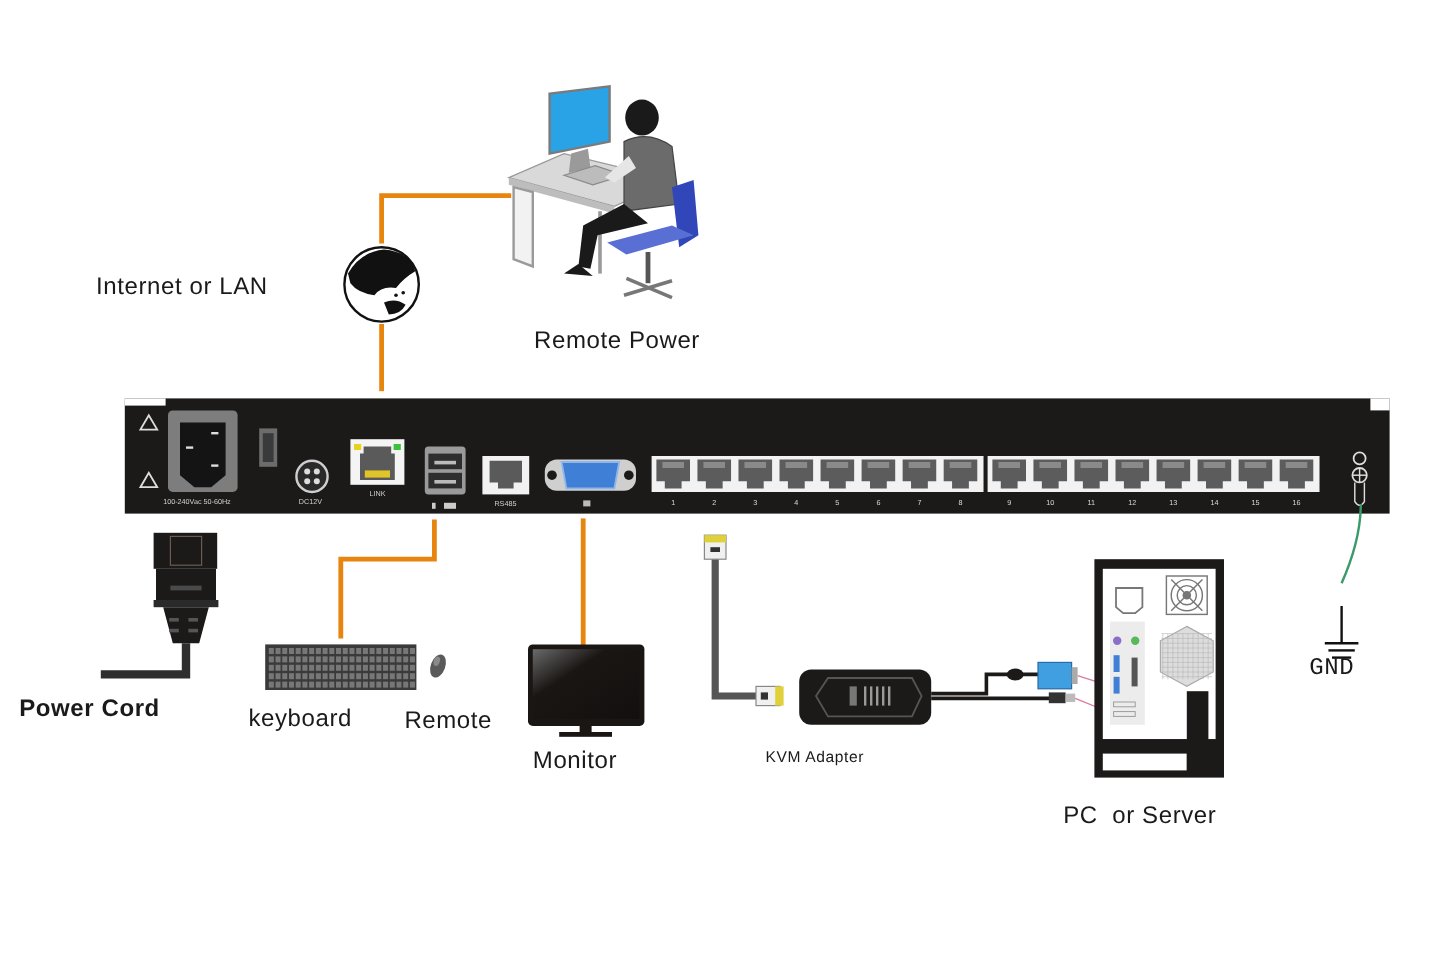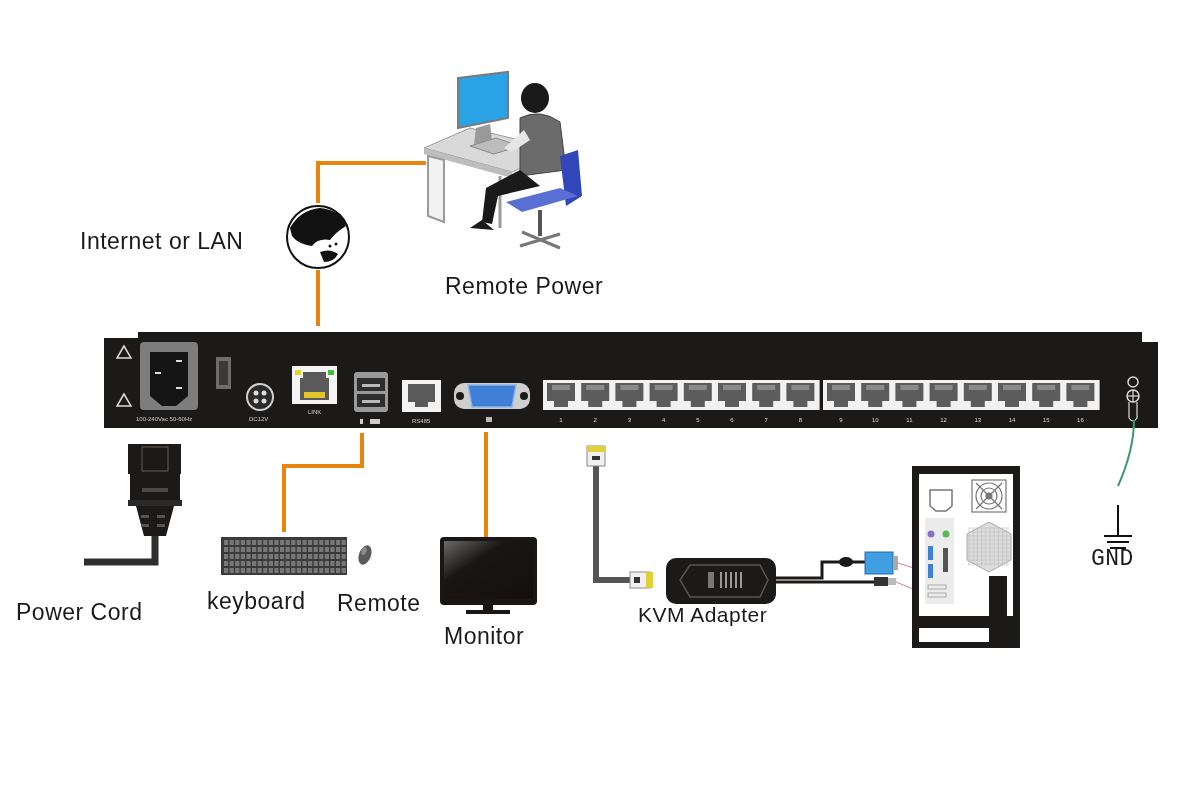--- a/index.html
+++ b/index.html
@@ -1,18 +1,18 @@
 <!DOCTYPE html>
 <html><head>
 <meta charset="utf-8">
 <style>
   html, body { margin:0; padding:0; background:#ffffff; }
   body { width:1200px; height:800px; position:relative; overflow:hidden; font-family:"Liberation Sans", sans-serif; }
   #stage { position:absolute; left:0; top:0; width:1200px; height:800px; }
-  .lbl { position:absolute; color:#1a1a1a; font-family:"Liberation Sans", sans-serif; font-size:23px; letter-spacing:0.5px; white-space:nowrap; }
+  .lbl { position:absolute; color:#1a1a1a; font-family:"Liberation Sans", sans-serif; font-size:20px; letter-spacing:0.5px; white-space:nowrap; }
   .small { position:absolute; font-size:6px; color:#cfcfcf; font-family:"Liberation Sans", sans-serif; white-space:nowrap; }
   .portnum { position:absolute; font-size:6px; color:#d8d8d8; font-family:"Liberation Sans", sans-serif; width:34px; text-align:center; }
 </style>
 </head>
 <body>
 
 <div id="stage">
 <svg id="svg" width="1200" height="800" viewBox="0 0 1200 800" xmlns="http://www.w3.org/2000/svg">
 
   <g fill="none" stroke="#e8850f" stroke-width="4">
@@ -410,25 +410,26 @@
           <line x1="968" y1="560" x2="1010" y2="560"></line>
           <line x1="1006.8" y1="528" x2="1006.8" y2="566"></line>
           <line x1="968" y1="564" x2="1010" y2="564"></line>
         </g>
   </g>
 </svg>
 
 
 <div class="lbl" style="left:445px;top:273px;">Remote Power</div>
 <div class="lbl" style="left:80px;top:228px;">Internet or LAN</div>
-<div class="lbl" style="left:16px;top:599px;">Power Cord</div>
+<div class="lbl" style="left:16px;top:580px;font-weight:bold;">Power Cord</div>
 <div class="lbl" style="left:207px;top:588px;text-align:right;">keyboard</div>
 <div class="lbl" style="left:337px;top:590px;">Remote</div>
 <div class="lbl" style="left:444px;top:623px;">Monitor</div>
-<div class="lbl" style="left:638px;top:603px;font-size:21px;">KVM Adapter</div>
+<div class="lbl" style="left:638px;top:623px;font-size:13px;">KVM Adapter</div>
+<div class="lbl" style="left:886px;top:669px;white-space:pre;">PC  or Server</div>
 <div class="lbl" style="left:1091px;top:546px;font-family:Liberation Mono, monospace;">GND</div>
 
 
 <div class="small" style="left:136px;top:416px;">100-240Vac 50-60Hz</div>
 <div class="small" style="left:249px;top:416px;">DC12V</div>
 <div class="small" style="left:308px;top:409px;">LINK</div>
 <div class="small" style="left:412px;top:418px;">RS485</div>
 <div id="portnums">
       <div class="portnum" style="left: 544px; top: 417px;">1</div>
       <div class="portnum" style="left: 578.2px; top: 417px;">2</div>

